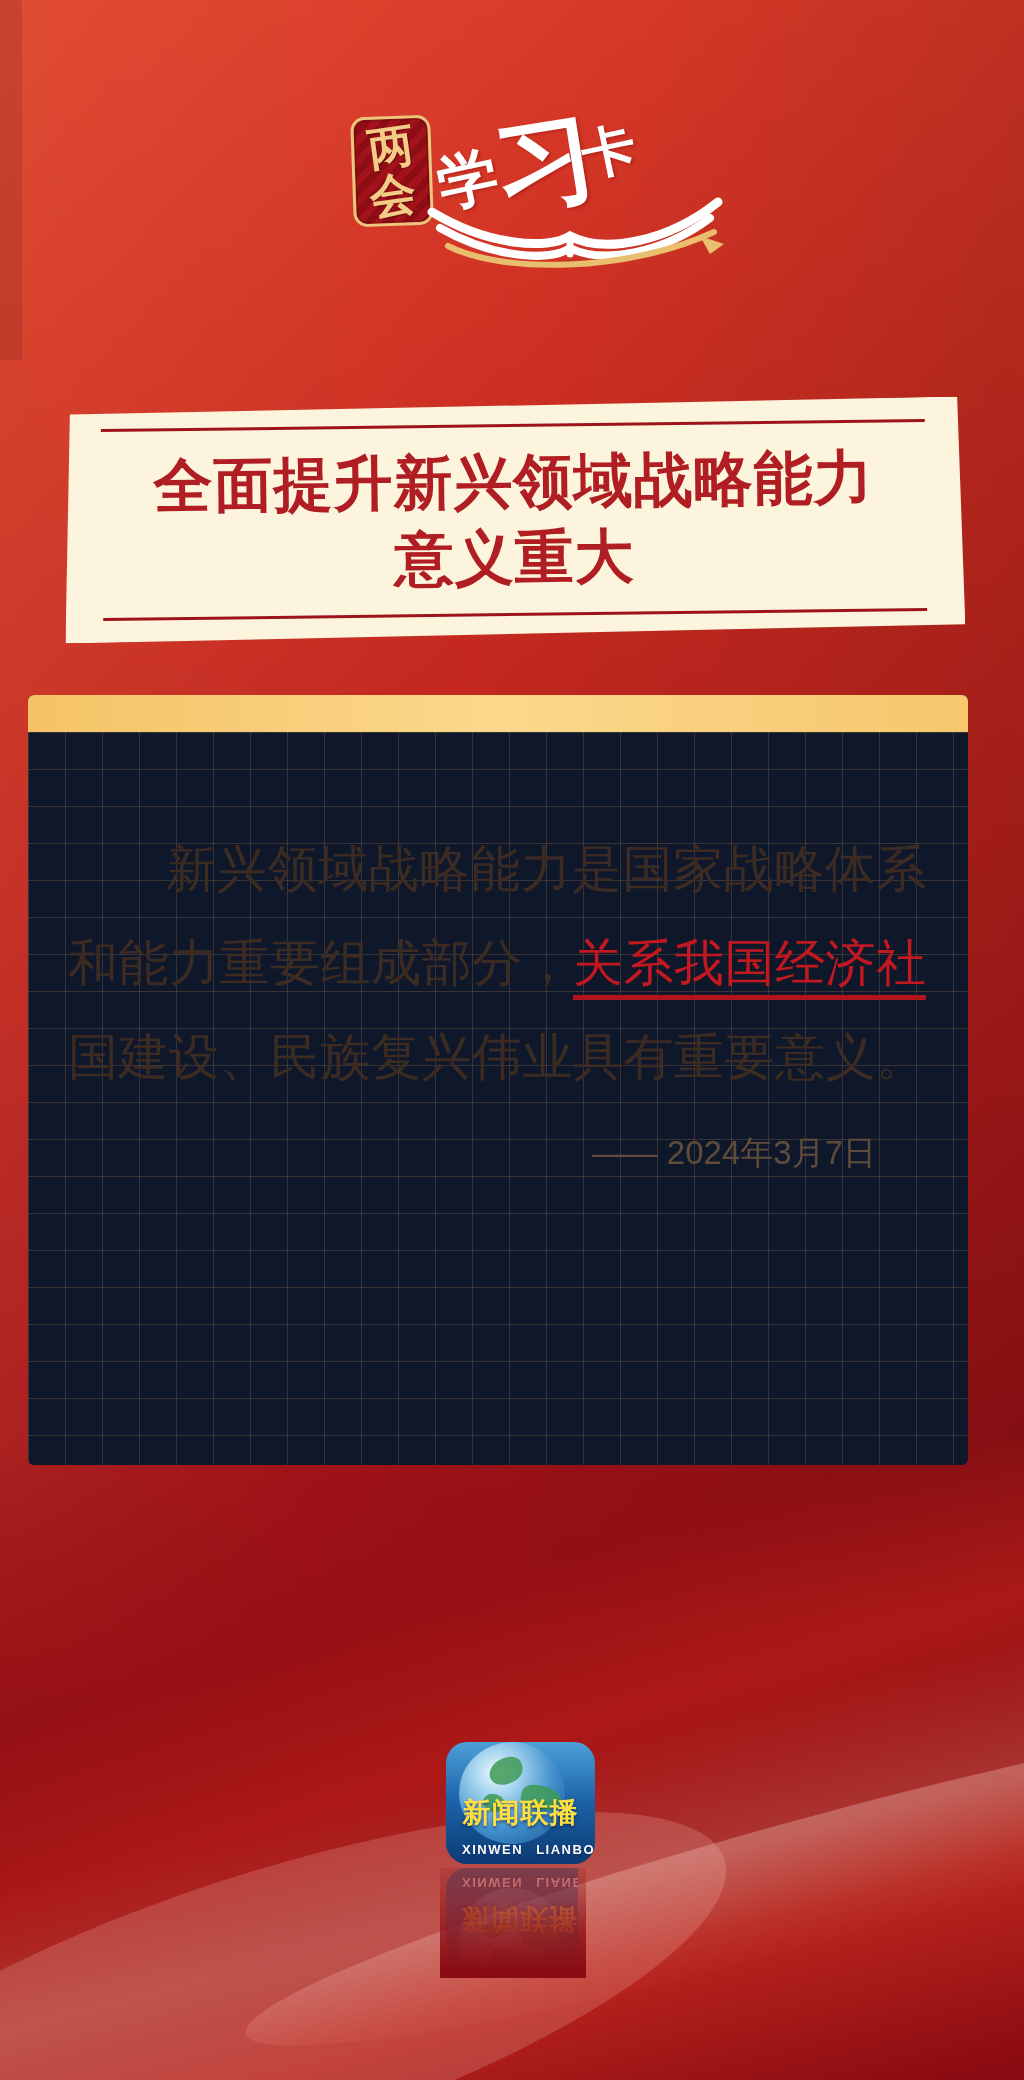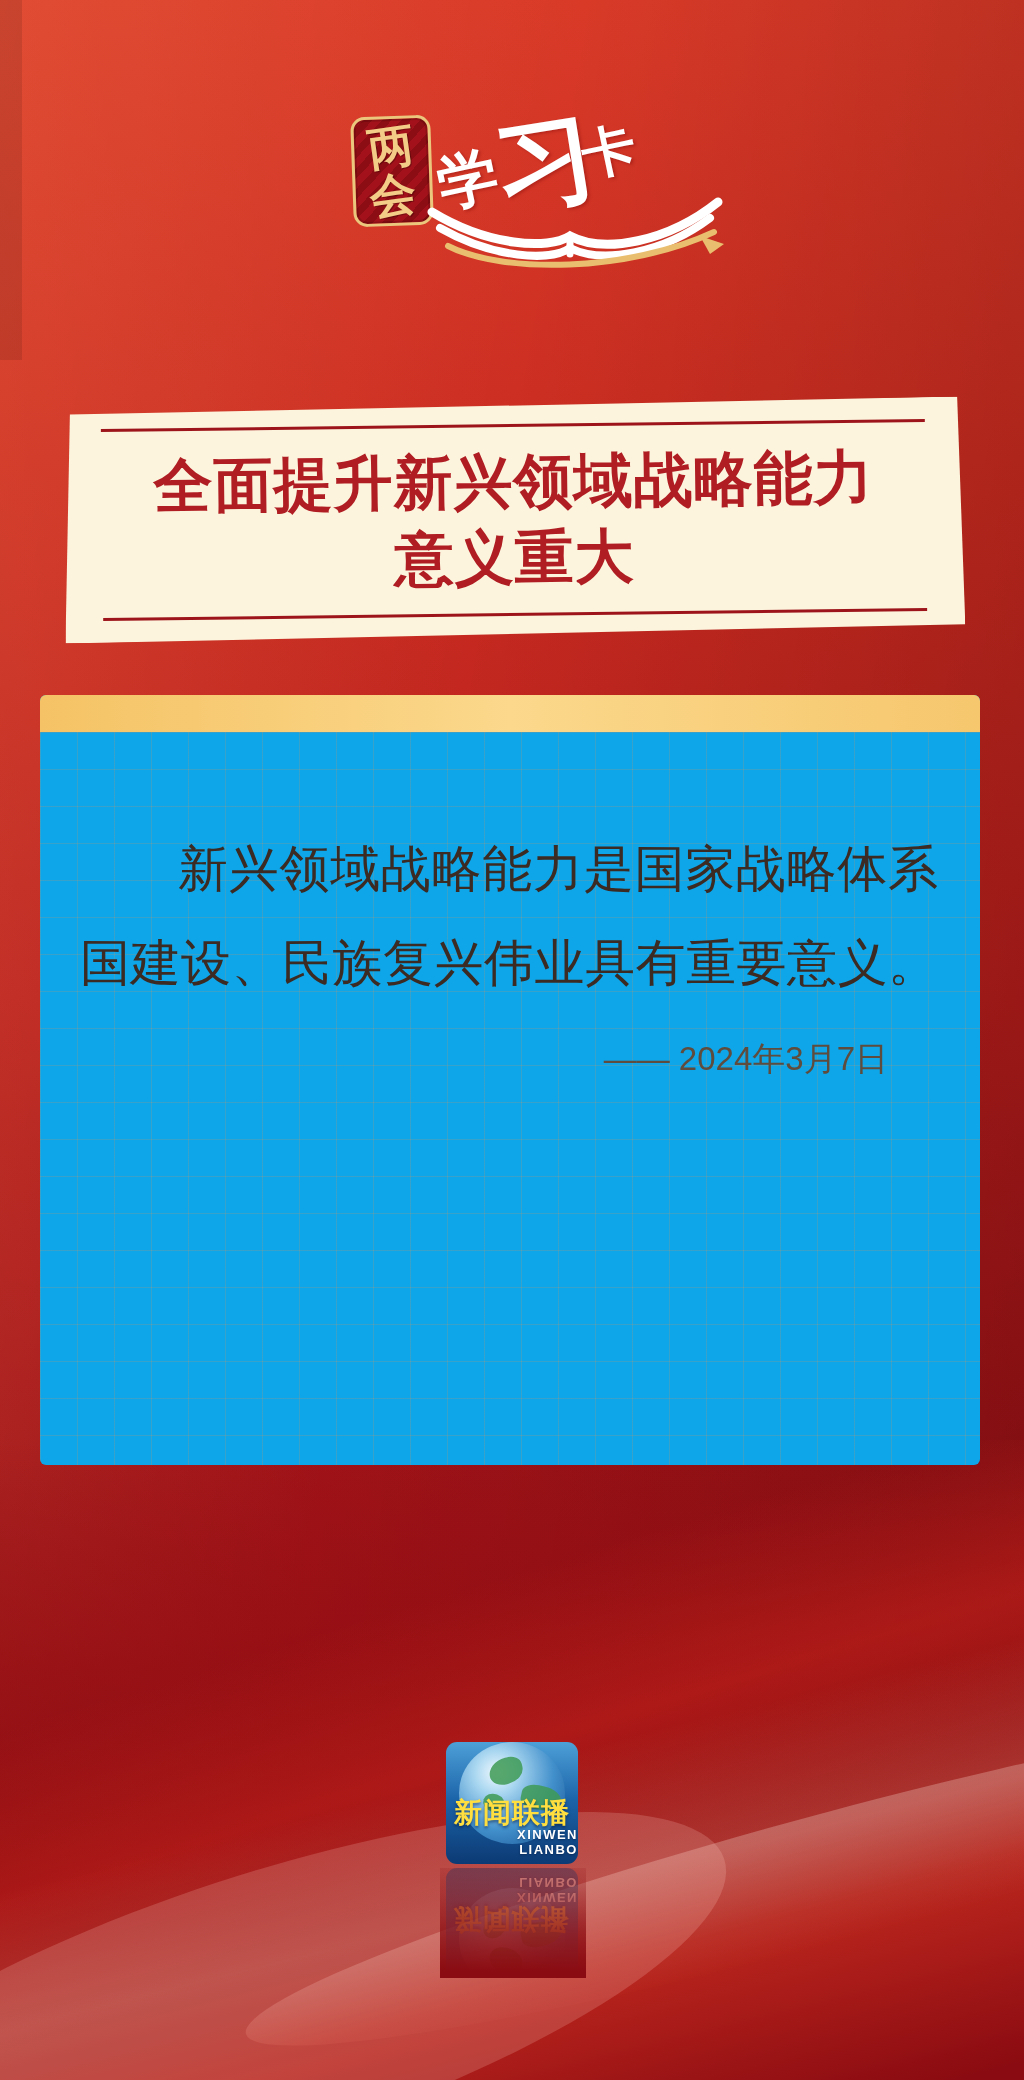--- a/index.html
+++ b/index.html
@@ -51,22 +51,22 @@
   .banner .rule{position:absolute;left:38px;right:38px;height:3px;background:#9d151b;}
   .banner .rule.top{top:22px;}
   .banner .rule.bottom{bottom:22px;}
   .banner-title{
     color:#b01d22;font-weight:900;font-size:59px;line-height:76px;
     letter-spacing:1px;text-align:center;margin:0;
   }
 
   
   .card{
-    position:absolute;left:40px;top:695px;width:940px;height:770px;z-index:3;
-    border-radius:6px;overflow:hidden;background:#0ea5e9;
+    position:absolute;left:28px;top:695px;width:940px;height:770px;z-index:3;
+    border-radius:6px;overflow:hidden;background:#0f172a;
   }
   .card-strip{height:37px;background:linear-gradient(90deg,#f5c365,#fbd88c 50%,#f6c76d);}
   .card-body{
     position:relative;height:733px;box-sizing:border-box;
     padding:90px 42px 0 40px;
     background-image:
       repeating-linear-gradient(to right, rgba(210,150,90,.22) 0 1px, transparent 1px 37px),
       repeating-linear-gradient(to bottom, rgba(210,150,90,.22) 0 1px, transparent 1px 37px);
   }
   .quote{
@@ -99,22 +99,23 @@
   .sw2{left:-10%;top:16%;width:145%;height:50%;transform:rotate(-17deg);
        background:linear-gradient(to bottom, rgba(255,120,90,0) 0%, rgba(222,45,32,.38) 52%, rgba(150,15,18,0) 100%);}
   .sw3{left:22%;top:58%;width:120%;height:20%;transform:rotate(-15deg);border-radius:50%;
        background:linear-gradient(to bottom, rgba(255,230,220,.28), rgba(255,120,90,.12) 70%, transparent);}
   .sw4{left:-22%;bottom:-10%;width:95%;height:42%;transform:rotate(-18deg);border-radius:50%;
        background:rgba(255,205,195,.20);}
 
   
   .news-logo{
     position:absolute;left:446px;top:1742px;width:132px;height:122px;z-index:5;
-    border-radius:11px;overflow:hidden;
+    border-radius:21px;overflow:hidden;
     background:linear-gradient(180deg,#4da0d8 0%,#1b63a8 48%,#0c3a74 100%);
+    padding-left:17px;
   }
   .globe{
     position:absolute;left:13px;top:0px;width:106px;height:102px;border-radius:50%;
     background:radial-gradient(circle at 35% 30%, #eef8fe 0%, #a8d6f0 22%, #418fcb 58%, #155190 100%);
   }
   .land{position:absolute;background:#3e9a55;opacity:.85;}
   .land.l1{left:30px;top:16px;width:34px;height:26px;border-radius:60% 40% 55% 45%;transform:rotate(-15deg);}
   .land.l2{left:62px;top:44px;width:40px;height:24px;border-radius:45% 55% 60% 40%;transform:rotate(12deg);}
   .land.l3{left:24px;top:52px;width:22px;height:18px;border-radius:50%;transform:rotate(20deg);}
   .logo-cn{
@@ -164,20 +165,21 @@
   <div class="banner-title">全面提升新兴领域战略能力</div>
   <div class="banner-title">意义重大</div>
   <div class="rule bottom"></div>
 </div>
 
 <div class="card">
   <div class="card-strip"></div>
   <div class="card-body">
     <div class="quote">
         <div class="quote-line indent"><span class="run">新兴领域战略能力是国家战略体系</span></div>
+        <div class="quote-line"><span class="run">和能力重要组成部分，</span><span class="run red">关系我国经济社</span></div>
         <div class="quote-line"><span class="run">国建设、民族复兴伟业具有重要意义。</span></div>
       </div>
     <div class="attribution">
       <div>—— 2024年3月7日</div>
     </div>
   </div>
 </div>
 
 <div class="bottom-zone">
   <div class="base"></div>

